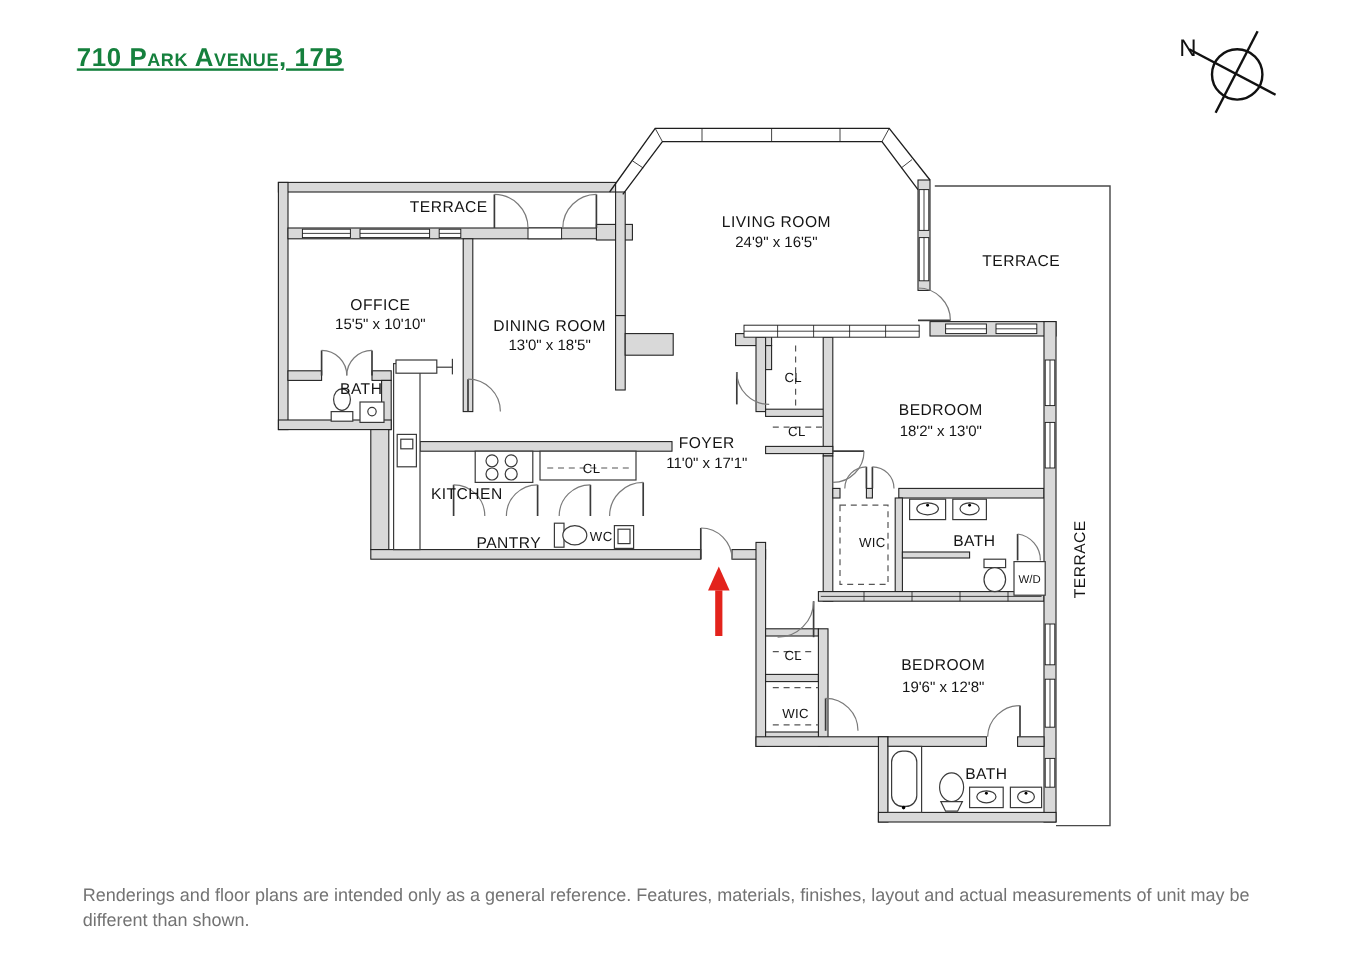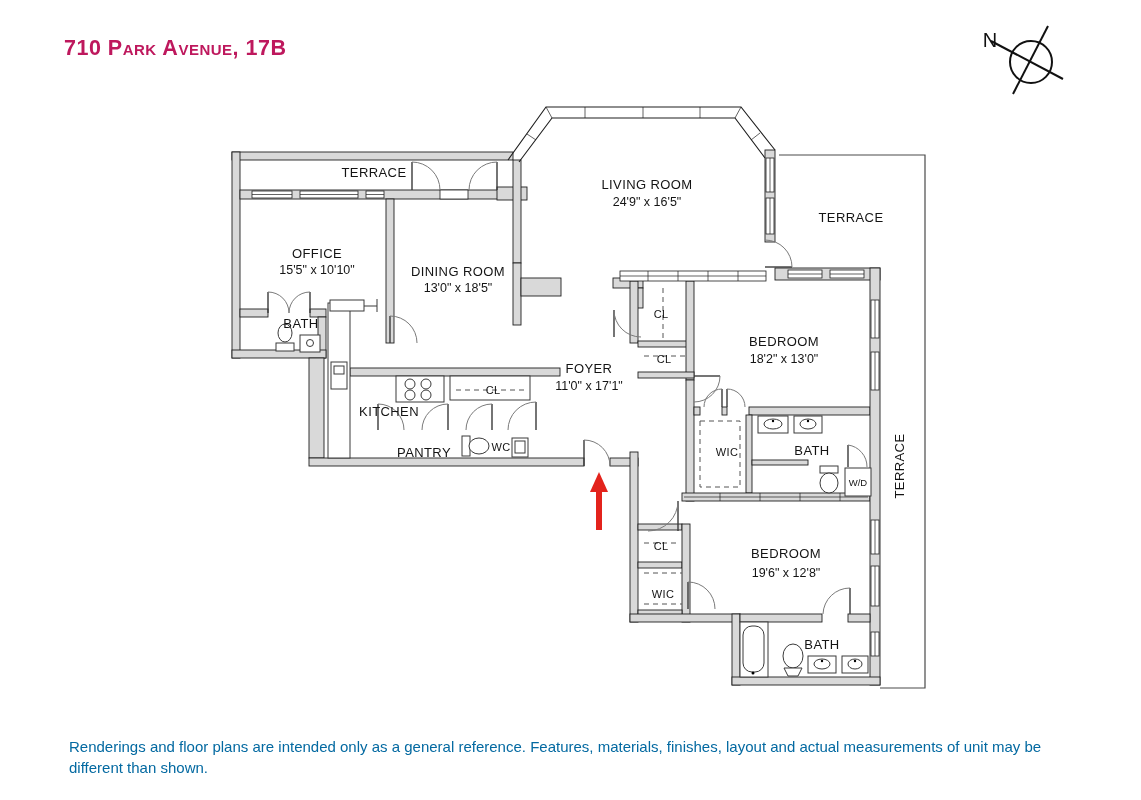--- a/index.html
+++ b/index.html
@@ -1,24 +1,24 @@
 <!DOCTYPE html>
 <html><head>
 <meta charset="utf-8">
 <style>
   html,body{margin:0;padding:0;background:#ffffff;}
   body{width:1141px;height:800px;position:relative;font-family:"Liberation Sans",sans-serif;overflow:hidden;}
   .page-title{
     position:absolute;left:64px;top:36px;
-    font-size:21.5px;font-weight:bold;color:#be185d;
-    font-variant:small-caps;letter-spacing:.5px;
+    font-size:21.5px;font-weight:bold;color:#15803d;
+    font-variant:small-caps;letter-spacing:.5px;text-decoration:underline;
   }
   .disclaimer{
     position:absolute;left:69px;top:736px;width:1004px;
-    font-size:15px;line-height:21px;color:#0369a1;
+    font-size:15px;line-height:21px;color:#737373;
   }
   svg.plan{position:absolute;left:0;top:0;}
   .wall{fill:#d9d9d9;stroke:#1f1f1f;stroke-width:.9;}
   .win{fill:#ffffff;stroke:#1f1f1f;stroke-width:.8;}
   .winline{stroke:#1f1f1f;stroke-width:.7;}
   .thin{fill:none;stroke:#4a4a4a;stroke-width:1.2;}
   .arc{fill:none;stroke:#7a7a7a;stroke-width:1;}
   .leaf{stroke:#3a3a3a;stroke-width:1.4;}
   .dash{fill:none;stroke:#555;stroke-width:1;stroke-dasharray:5 4;}
   .fix{fill:#ffffff;stroke:#3a3a3a;stroke-width:1;}

